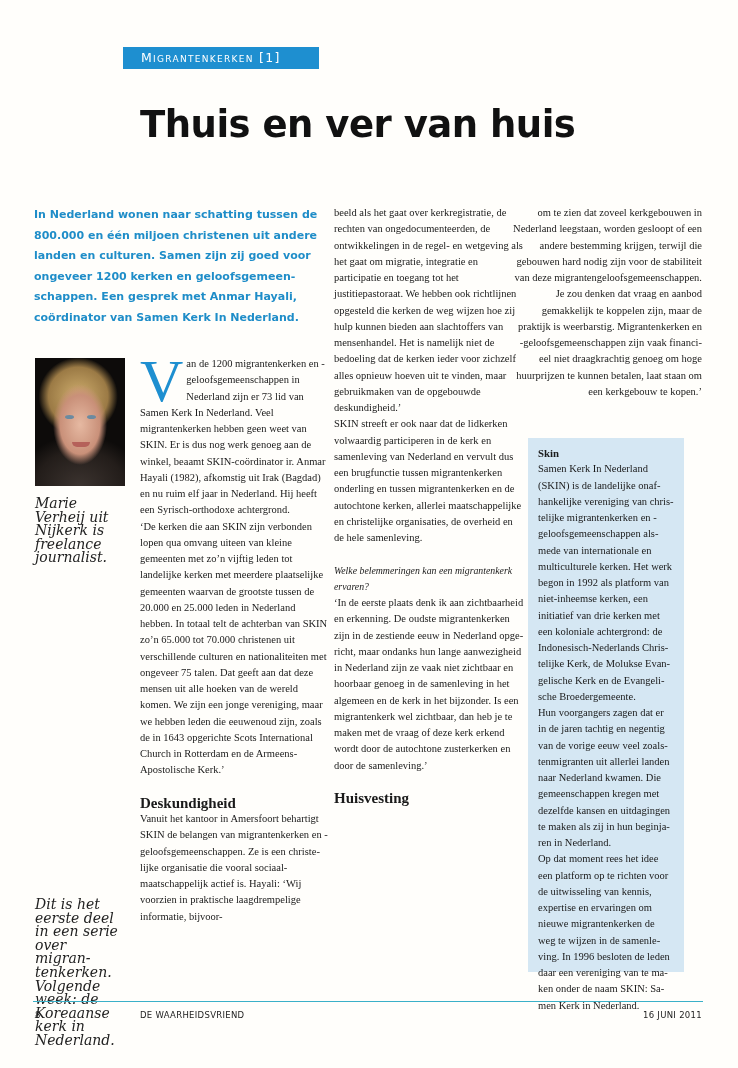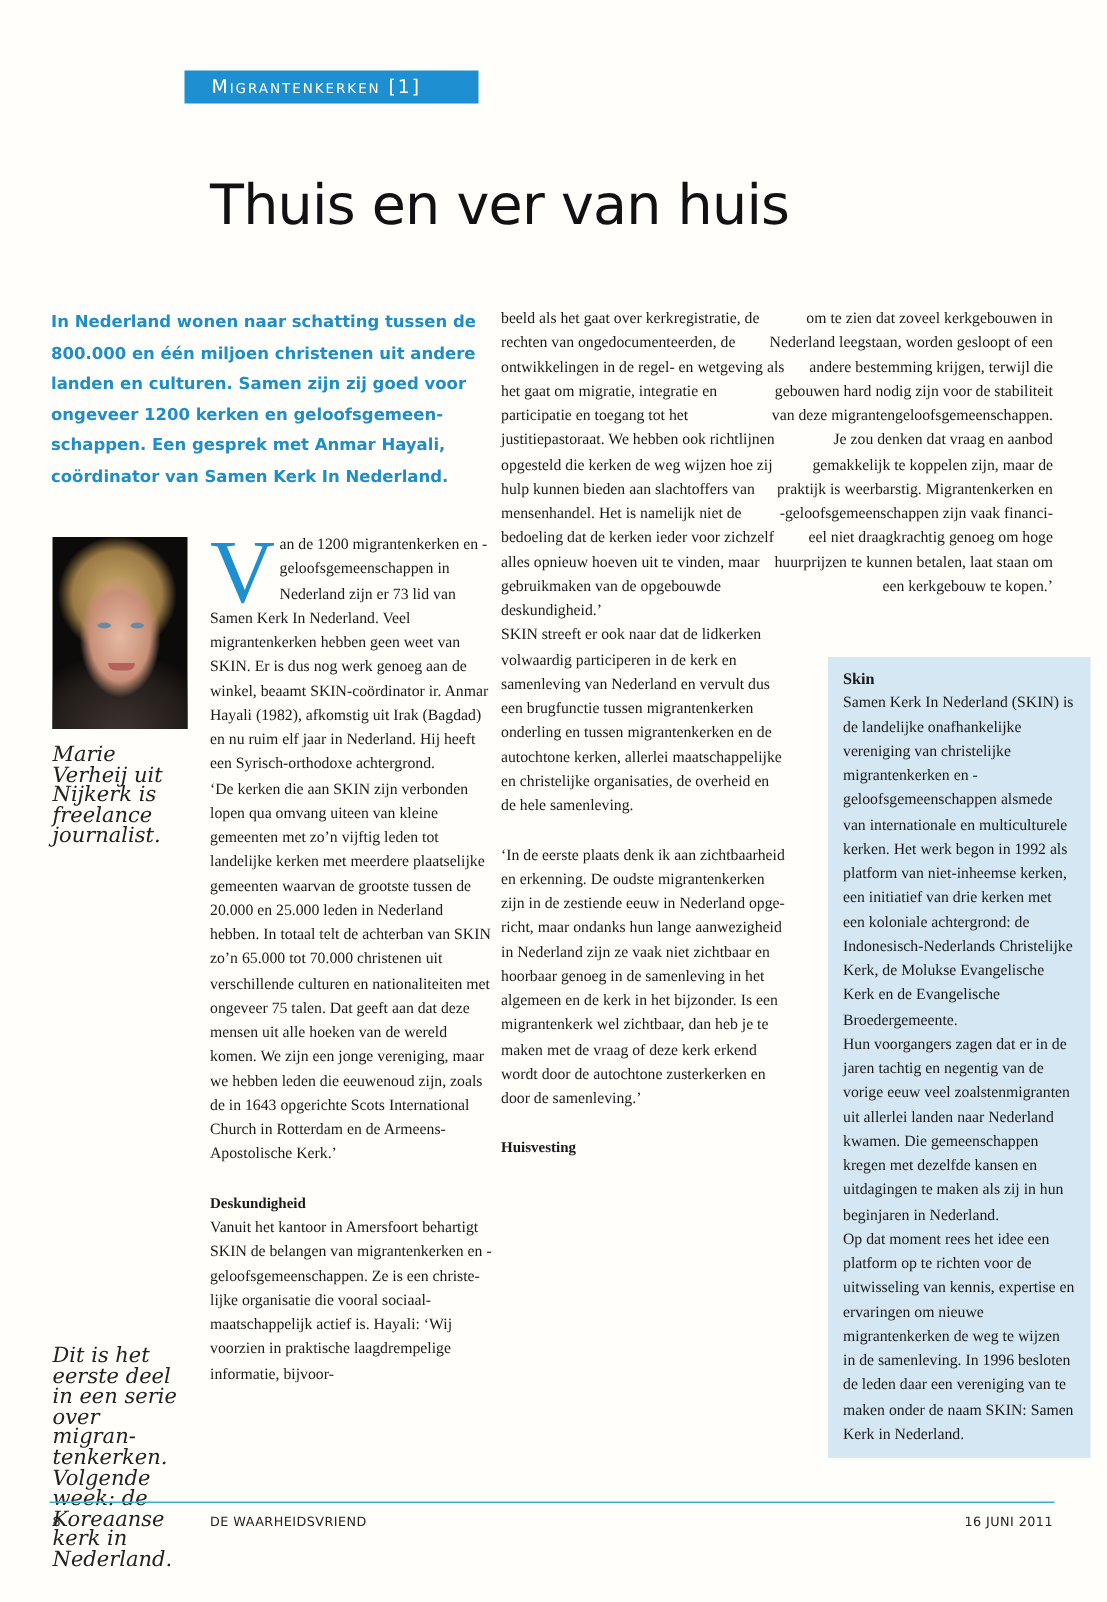--- a/index.html
+++ b/index.html
@@ -10,21 +10,21 @@
     position: absolute; left: 123px; top: 47px; width: 196px; height: 22px;
     background: #1e8fd0; color: #ffffff;
     font-family: "DejaVu Sans", "Liberation Sans", sans-serif;
     font-size: 12.5px; letter-spacing: 1.3px; line-height: 22px;
     padding-left: 18px; font-variant: small-caps; text-transform: none;
   }
 
   .title {
     position: absolute; left: 140px; top: 103px;
     font-family: "DejaVu Sans", "Liberation Sans", sans-serif;
-    font-weight: normal; font-size: 37px; letter-spacing: -0.5px; color: #111; margin-top: 12px;
+    font-weight: bold; font-size: 37px; letter-spacing: -0.5px; color: #111;
   }
 
   .intro {
     position: absolute; left: 34px; top: 205px; width: 290px;
     font-family: "DejaVu Sans", "Liberation Sans", sans-serif;
     font-weight: bold; font-size: 11px; line-height: 20.5px; color: #1f8dc8;
   }
 
   .photo {
     position: absolute; left: 35px; top: 358px; width: 90px; height: 128px;
@@ -42,34 +42,34 @@
     font-size: 14px; line-height: 13.6px; color: #222;
   }
 
   .col {
     position: absolute; top: 205px;
     font-size: 10.5px; line-height: 16.25px; color: #1a1a1a;
     font-family: "Liberation Serif", "DejaVu Serif", serif;
   }
   .col p { margin: 0; }
   .col .gap { height: 16.25px; }
-  .col h3 { font-size: 10px; font-weight: bold; line-height: 16.25px; }
+  .col h3 { font-size: 15px; font-weight: bold; line-height: 16.25px; }
   .col .q { font-style: italic; font-size: 9.8px; }
 
   .col1 { left: 140px; top: 356px; width: 190px; }
   .col2 { left: 334px; width: 190px; }
   .col3 { left: 512px; width: 190px; text-align: right; }
 
   .dropcap {
     float: left; font-size: 60px; line-height: 46px; color: #1e8fd0;
     margin: 2px 3px 0 0; font-family: "Liberation Serif", "DejaVu Serif", serif;
   }
 
   .sidebox {
-    position: absolute; left: 552px; top: 438px; width: 175px; height: 534px;
+    position: absolute; left: 528px; top: 438px; width: 156px; height: 534px;
     background: #d5e7f3; padding: 7px 10px 0 10px;
     font-family: "Liberation Serif", "DejaVu Serif", serif;
     font-size: 10.5px; line-height: 16.25px; color: #1a1a1a;
   }
   .sidebox h3 { font-size: 10.8px; font-weight: bold; }
 
   .footer-rule {
     position: absolute; left: 33px; top: 1001px; width: 670px; height: 1.2px; background: #3ab0c8;
   }
   .footer {
@@ -101,20 +101,21 @@
   <p>‘De kerken die aan SKIN zijn ver­bonden lopen qua omvang uiteen van kleine gemeenten met zo’n vijftig leden tot landelijke kerken met meerdere plaatselijke gemeen­ten waarvan de grootste tussen de 20.000 en 25.000 leden in Neder­land hebben. In totaal telt de ach­terban van SKIN zo’n 65.000 tot 70.000 christenen uit verschillende culturen en nationaliteiten met ongeveer 75 talen. Dat geeft aan dat deze mensen uit alle hoeken van de wereld komen. We zijn een jonge vereniging, maar we hebben leden die eeuwenoud zijn, zoals de in 1643 opgerichte Scots International Church in Rotterdam en de Ar­meens-Apostolische Kerk.’</p>
   <div class="gap"></div>
   <h3>Deskundigheid</h3>
   <p>Vanuit het kantoor in Amersfoort behartigt SKIN de belangen van migrantenkerken en -geloofsge­meenschappen. Ze is een christe­lijke organisatie die vooral sociaal-maatschappelijk actief is. Hayali: ‘Wij voorzien in praktische laag­drempelige informatie, bijvoor-</p>
 </div>
 
 <div class="col col2">
   <p>beeld als het gaat over kerkregistra­tie, de rechten van ongedocumen­teerden, de ontwikkelingen in de regel- en wetgeving als het gaat om migratie, integratie en participatie en toegang tot het justitiepastoraat. We hebben ook richtlijnen opge­steld die kerken de weg wijzen hoe zij hulp kunnen bieden aan slacht­offers van mensenhandel. Het is namelijk niet de bedoeling dat de kerken ieder voor zichzelf alles opnieuw hoeven uit te vinden, maar gebruikmaken van de opgebouwde deskundigheid.’</p>
   <p>SKIN streeft er ook naar dat de lidkerken volwaardig participeren in de kerk en samenleving van Ne­derland en vervult dus een brug­functie tussen migrantenkerken onderling en tussen migrantenker­ken en de autochtone kerken, aller­lei maatschappelijke en christelijke organisaties, de overheid en de hele samenleving.</p>
   <div class="gap"></div>
+  <p class="q">Welke belemmeringen kan een migran­tenkerk ervaren?</p>
   <p>‘In de eerste plaats denk ik aan zichtbaarheid en erkenning. De oudste migrantenkerken zijn in de zestiende eeuw in Nederland opge­richt, maar ondanks hun lange aanwezigheid in Nederland zijn ze vaak niet zichtbaar en hoorbaar genoeg in de samenleving in het algemeen en de kerk in het bijzon­der. Is een migrantenkerk wel zichtbaar, dan heb je te maken met de vraag of deze kerk erkend wordt door de autochtone zusterkerken en door de samenleving.’</p>
   <div class="gap"></div>
   <h3>Huisvesting</h3>
 </div>
 
 <div class="col col3">
   <p>om te zien dat zoveel kerkgebou­wen in Nederland leegstaan, wor­den gesloopt of een andere bestem­ming krijgen, terwijl die gebouwen hard nodig zijn voor de stabiliteit van deze migrantengeloofsgemeen­schappen. Je zou denken dat vraag en aanbod gemakkelijk te koppelen zijn, maar de praktijk is weerbar­stig. Migrantenkerken en -geloofs­gemeenschappen zijn vaak financi­eel niet draagkrachtig genoeg om hoge huurprijzen te kunnen beta­len, laat staan om een kerkgebouw te kopen.’</p>
 </div>
 
 <div class="sidebox">

